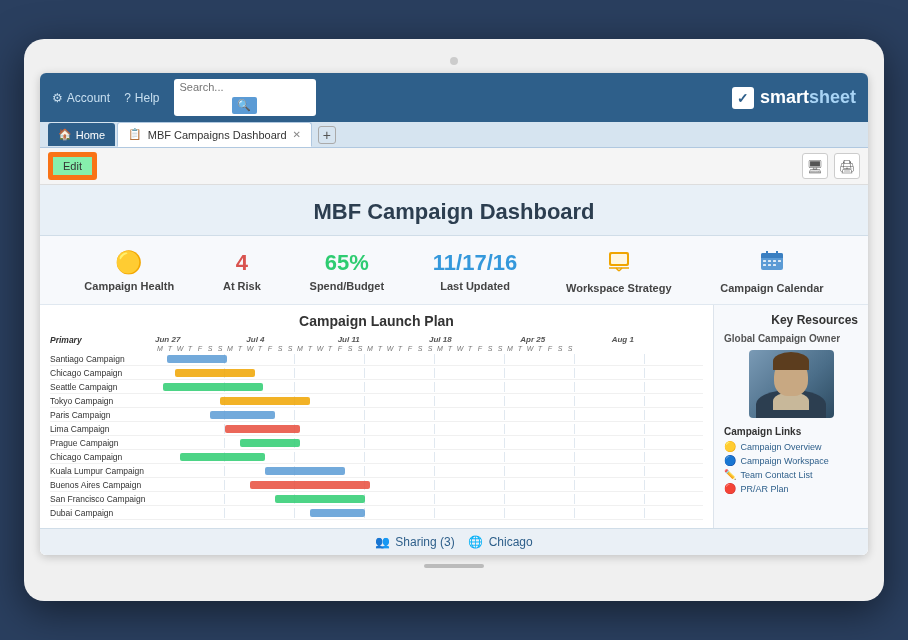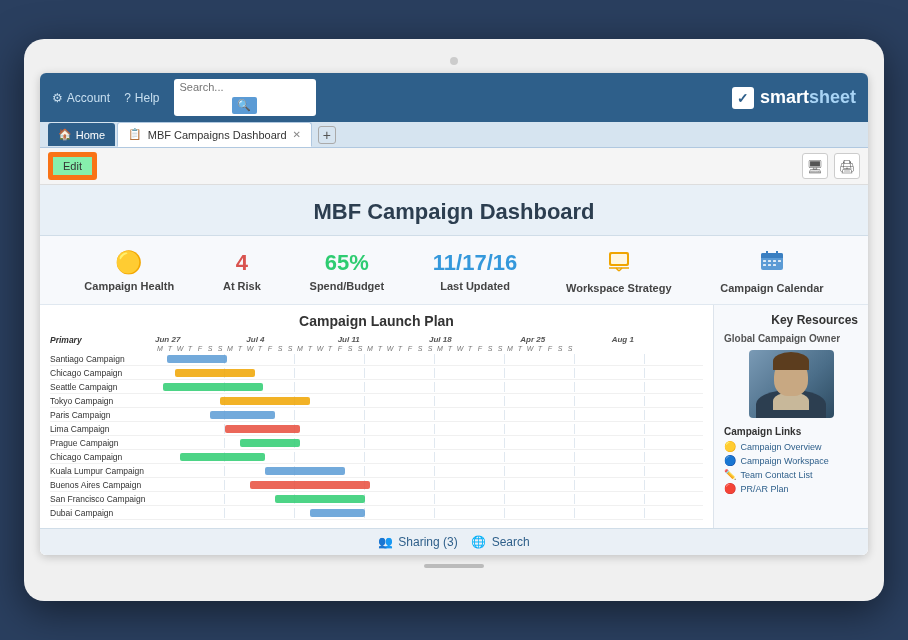--- a/index.html
+++ b/index.html
@@ -692,21 +692,21 @@
         </div>
       </div>
 
       <div class="bottom-bar">
         <button class="bottom-btn">
           <span>👥</span>
           <span>Sharing (3)</span>
         </button>
         <button class="bottom-btn">
           <span>🌐</span>
-          <span>Search</span>
+          <span>Chicago</span>
         </button>
       </div>
 
     </div>
   </div>
 
   <div class="device-bottom">
     <div class="device-bottom-bar"></div>
   </div>
 </div>

